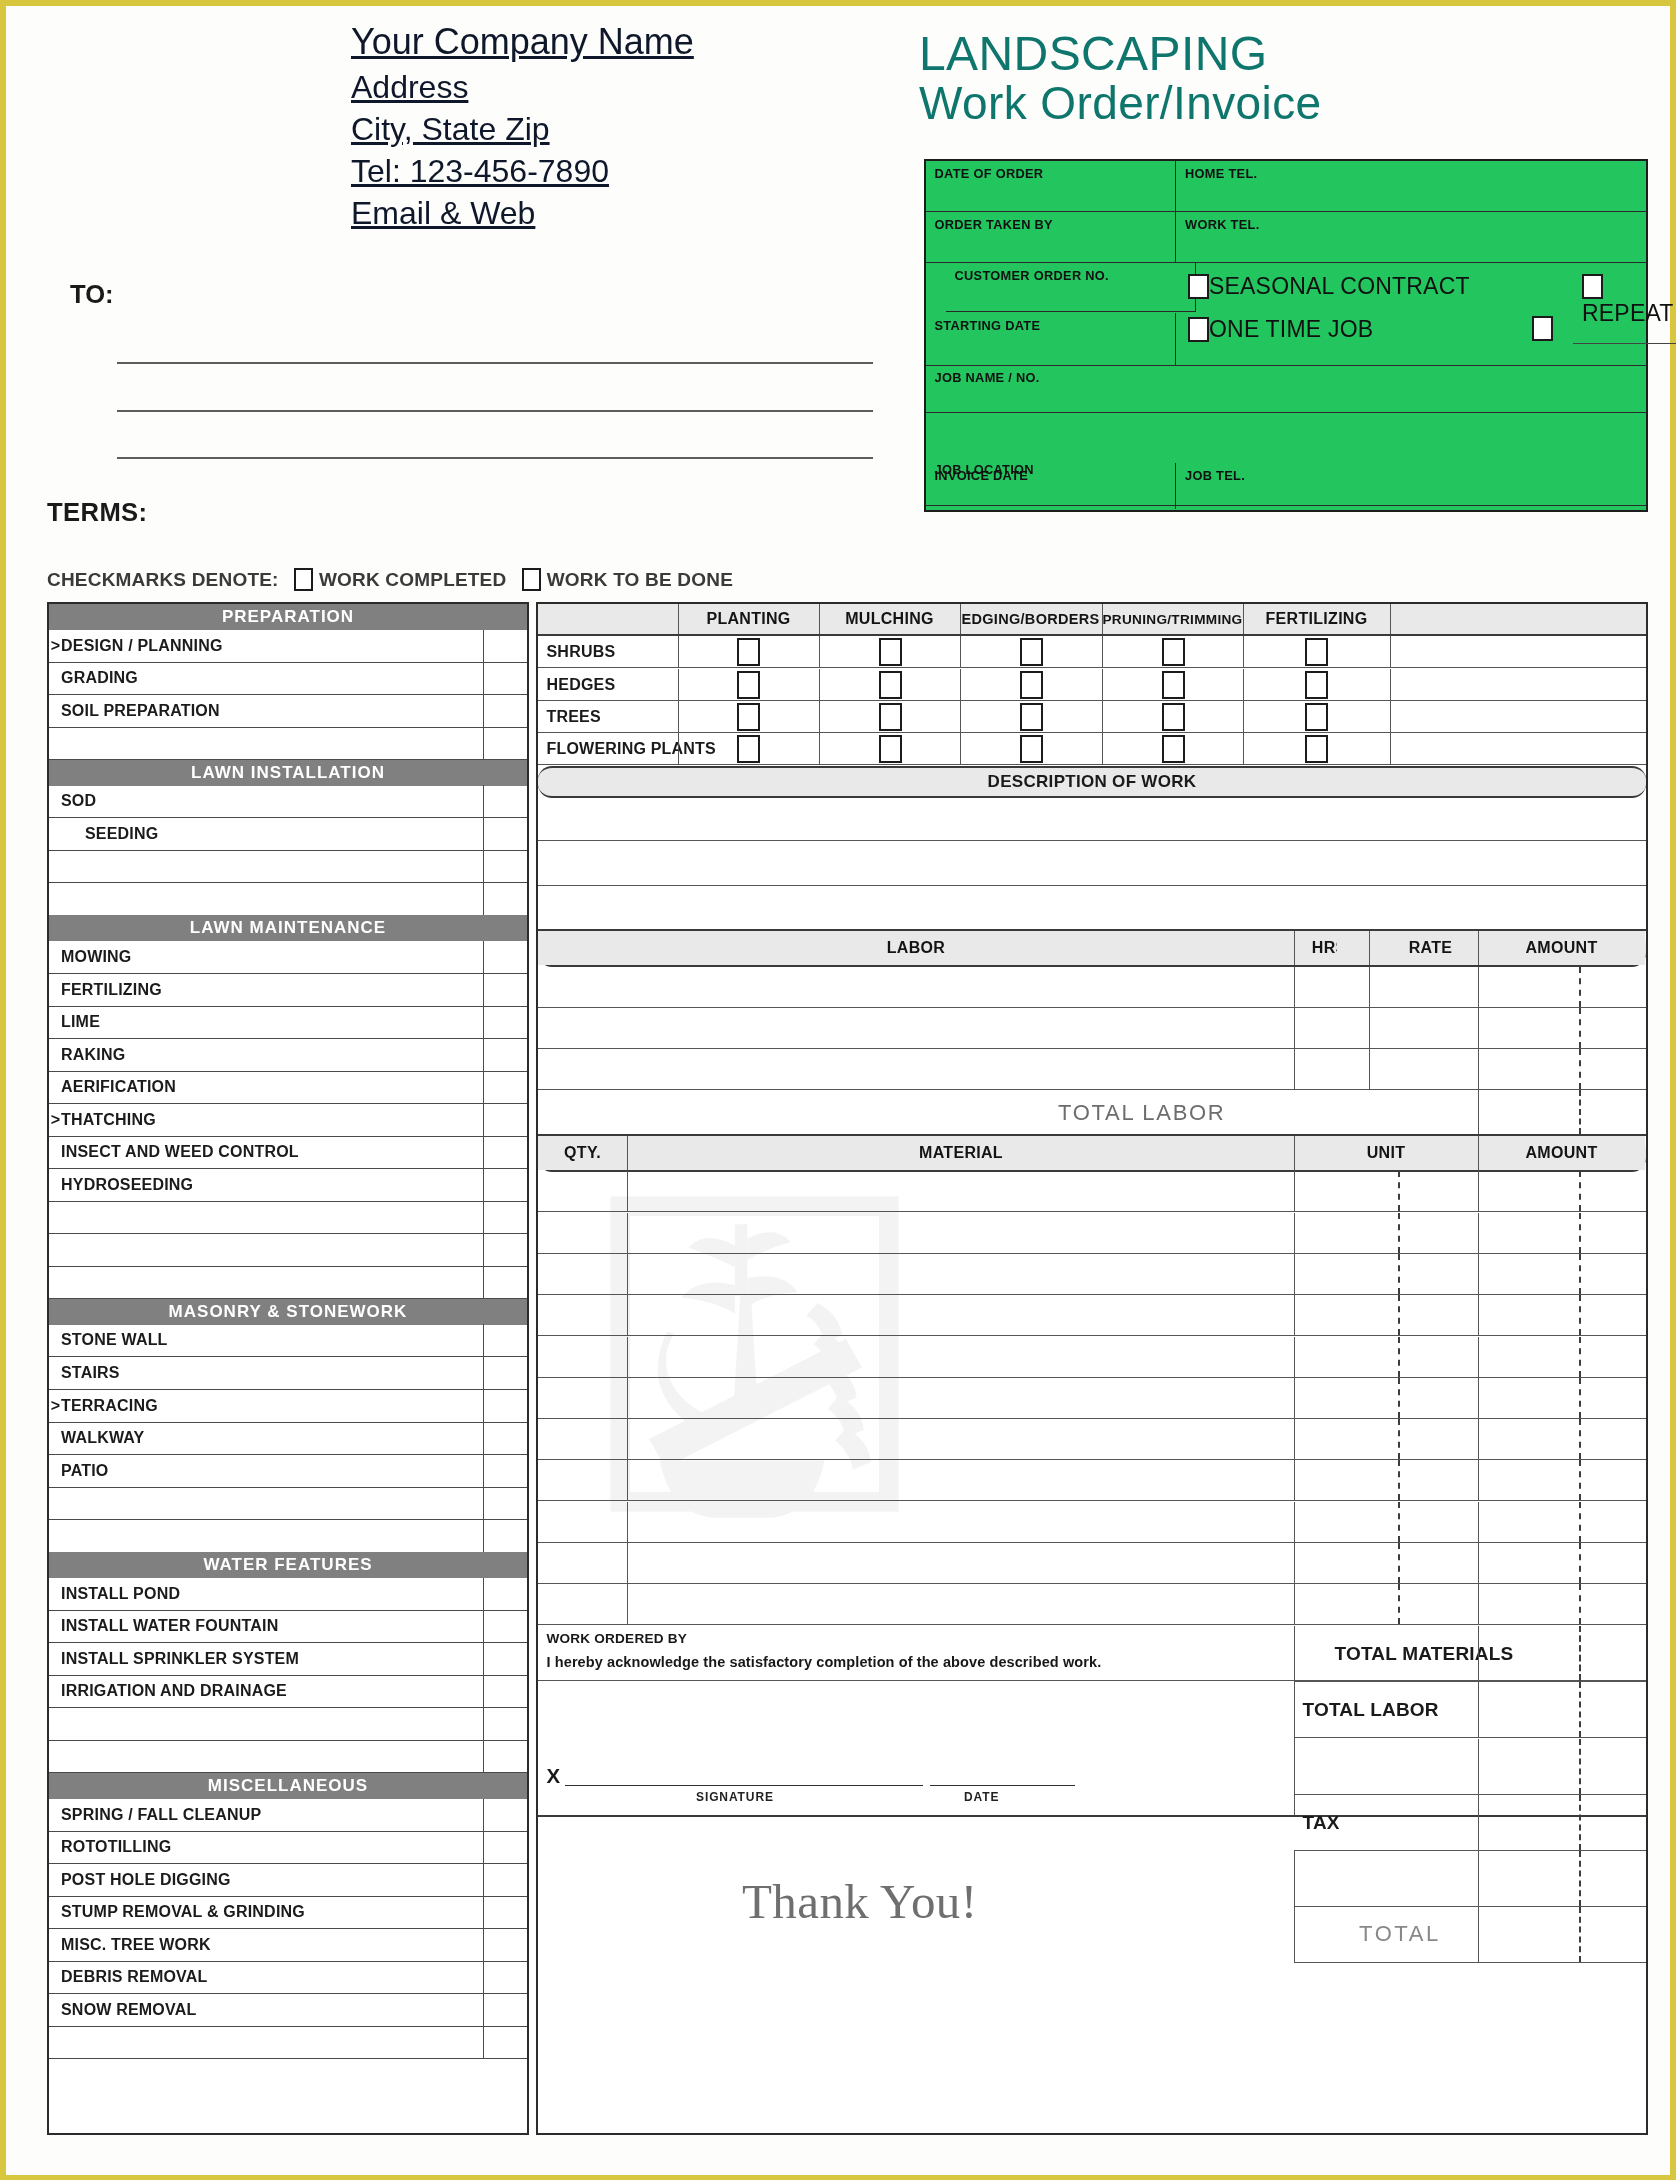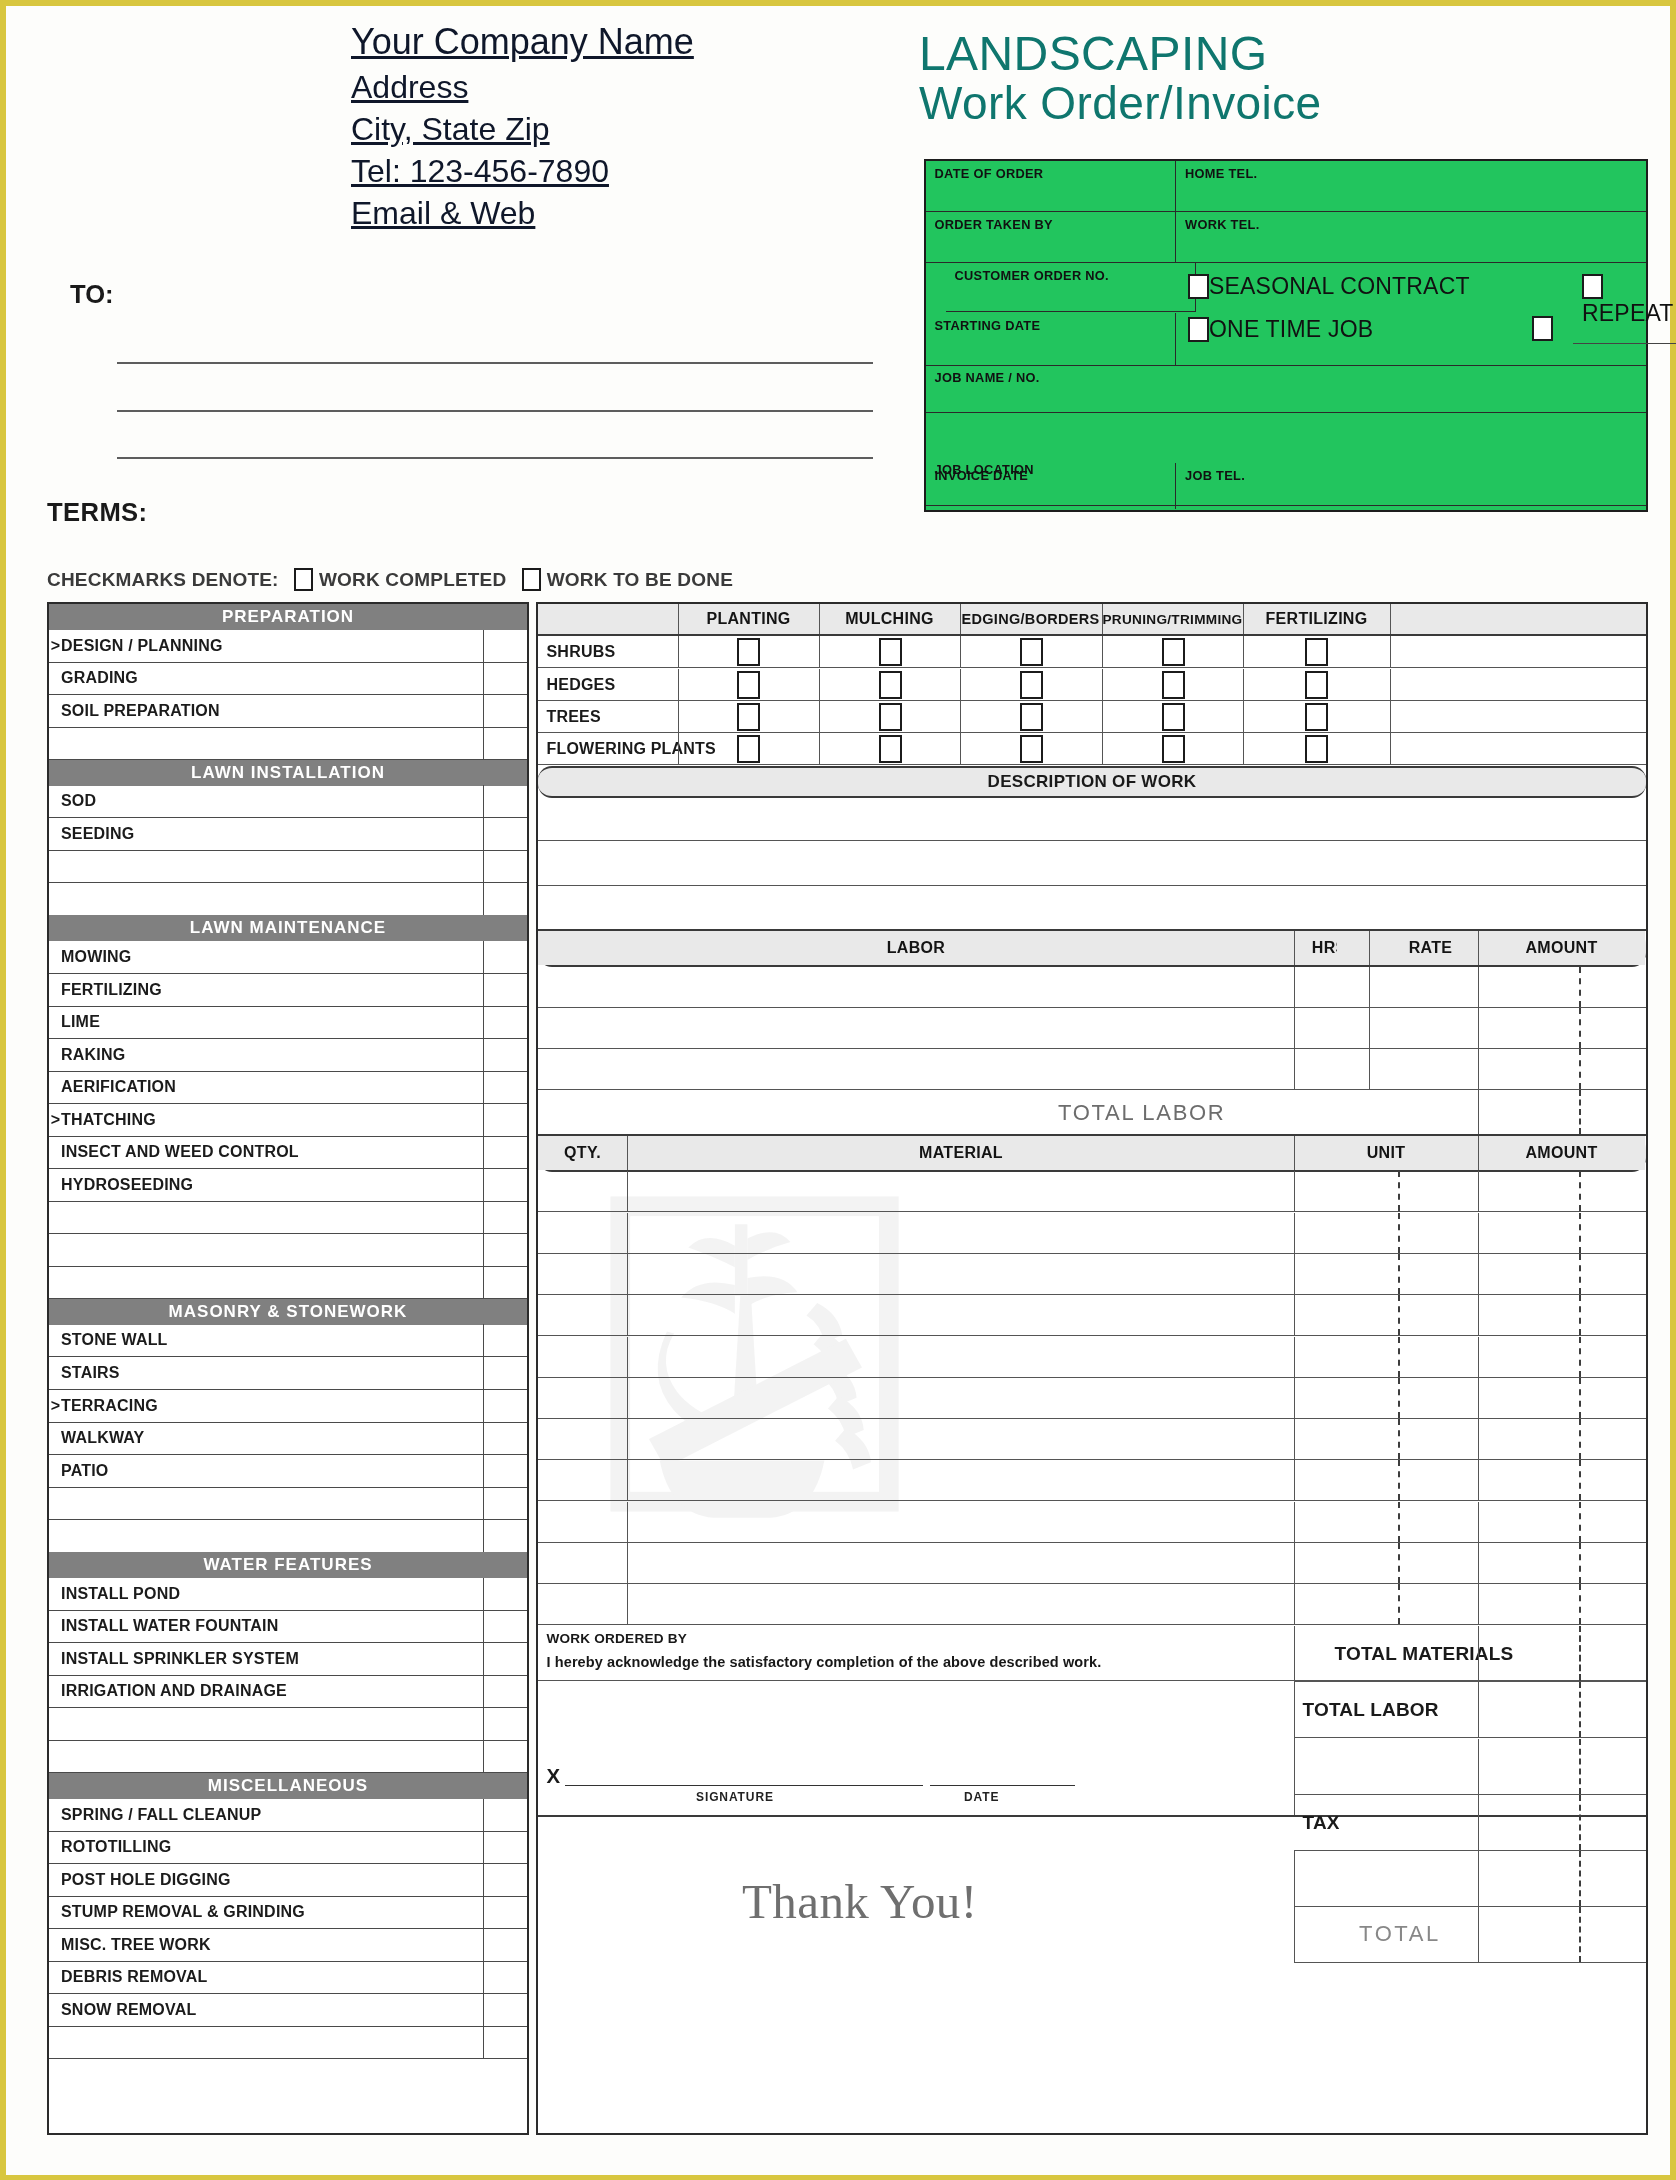--- a/index.html
+++ b/index.html
@@ -196,21 +196,21 @@
           <span class="chk"></span>
         </div>
         <div class="srow" style="position: absolute; left: 0px; right: 0px; top: 123px; height: 33px;">
           <span class="chk"></span>
         </div>
         <div class="sechdr" style="position: absolute; left: 0px; right: 0px; top: 156px; height: 25.6px;">LAWN INSTALLATION</div>
         <div class="srow" style="position: absolute; left: 0px; right: 0px; top: 181px; height: 33px;">
           <span class="txt">SOD</span>
           <span class="chk"></span>
         </div>
-        <div class="srow" style="position: absolute; left: 0px; right: 0px; top: 214px; height: 33px;">
+        <div class="srow" style="position: absolute; left: 0px; right: 0px; top: 214px; height: 33px; padding-left: 24px;">
           <span class="txt">SEEDING</span>
           <span class="chk"></span>
         </div>
         <div class="srow" style="position: absolute; left: 0px; right: 0px; top: 246px; height: 33px;">
           <span class="chk"></span>
         </div>
         <div class="srow" style="position: absolute; left: 0px; right: 0px; top: 279px; height: 33px;">
           <span class="chk"></span>
         </div>
         <div class="sechdr" style="position: absolute; left: 0px; right: 0px; top: 311px; height: 25.6px;">LAWN MAINTENANCE</div>

